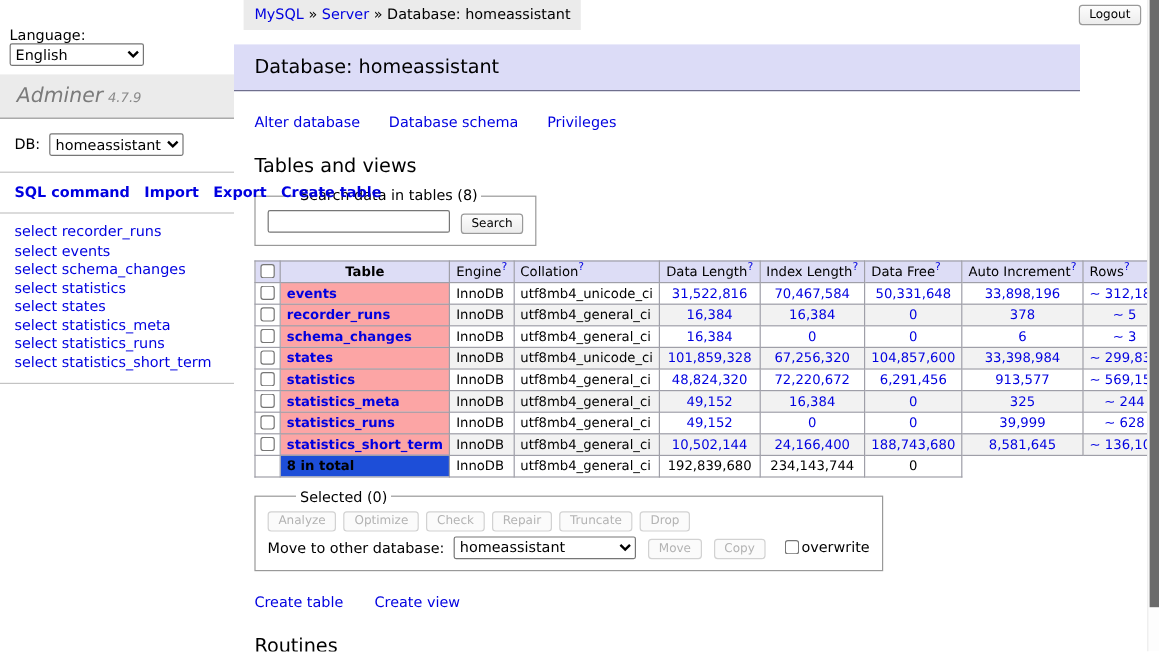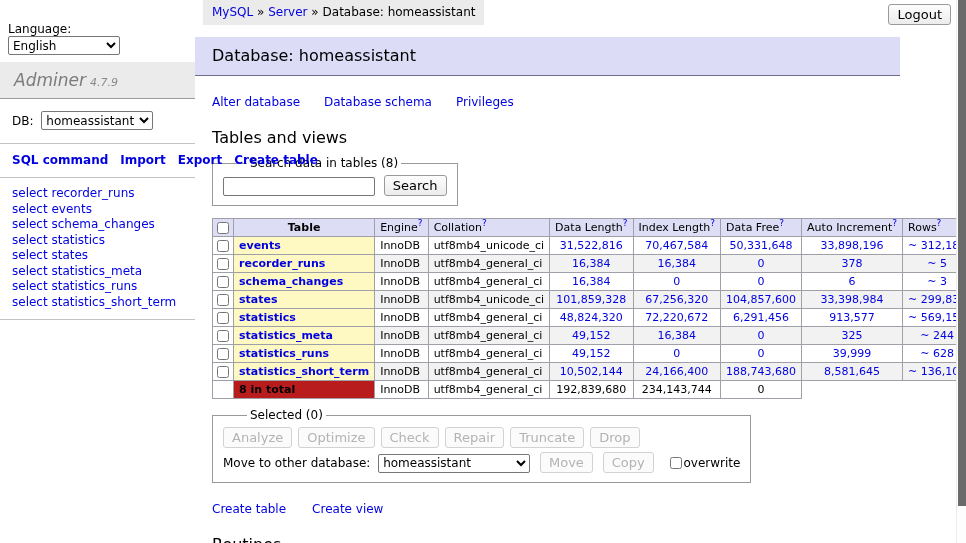--- a/index.html
+++ b/index.html
@@ -20,21 +20,21 @@
   h1.adminer .version { font-size:11px; color:#8a8a8a; margin-left:4px; }
   .db-row { padding:12px 12px 13px; border-bottom:1px solid #c3c3c3; }
   .db-row select { width:112px; margin-left:4px; }
   .side-links { padding:8px 12px 9px; border-bottom:1px solid #c3c3c3; line-height:16px; }
   .side-links a { margin-right:12px; white-space:nowrap;font-weight:bold; }
   .side-tables { padding:8px 12px 9px; border-bottom:1px solid #c3c3c3; }
   .side-tables a { display:block; line-height:15.5px; white-space:nowrap; }
 
   
   .logout-btn { position:absolute; top:4px; right:15px; }
-  button { font-family:inherit; font-size:13px; padding:2px 8px; color:#000;
+  button { font-family:inherit; font-size:10px; padding:2px 8px; color:#000;
     border:1px solid #9a9a9a; border-radius:3px; background:linear-gradient(#fdfdfd,#ececec); }
   button:disabled { color:#b3b3b3; border-color:#d2d2d2; background:#fbfbfb; }
 
   
   #content { margin-left:195px; }
   .breadcrumb { display:inline-block; background:#ebebeb; margin:0 0 0 8px; padding:5px 9px 6px; }
   .bc-sep { color:#000; }
   h2.page-title { background:#dcdcf7; border-bottom:1px solid #6f6f8d; margin:12px 66px 0 0;
     padding:9px 17px 10px; font-size:16px; font-weight:normal; }
   .inner { padding:0 66px 0 17px; }
@@ -44,29 +44,29 @@
 
   fieldset { display:inline-block; border:1px solid #999; margin:9px 0 0; padding:5px 10px 9px; }
   legend { padding:0 3px; font-size:12px;margin-left:24px; }
   .search-input { width:152px; height:19px; border:1px solid #767676; border-radius:2px; padding:1px 4px; font-family:inherit; font-size:12px; }
   .search-btn { margin-left:5px; }
 
   table.tables { border-collapse:collapse; margin-top:12px; font-size:11px; }
   .tables th, .tables td { border:1px solid #9f9fa8; padding:2px 5px; white-space:nowrap; line-height:13px; }
   .tables thead th { background:#ddddf6; font-weight:normal; text-align:left; }
   .tables thead th.col-table { font-weight:bold; text-align:center; min-width:118px; }
-  .tables tbody th { background:#fef9c3; font-weight:bold; text-align:left; }
+  .tables tbody th { background:#fca5a5; font-weight:bold; text-align:left; }
   .tables td.cb, .tables thead th.cb-h { text-align:center; padding:1px 3px; }
   .tables input[type=checkbox] { width:12px; height:12px; margin:1px; vertical-align:middle; }
   .tables td.num { text-align:center; min-width:60px; }
   tr.striped td:not(.cb) { background:#f2f2f2; }
   .tname { font-weight:bold; }
   sup { line-height:0; }
   sup a { font-size:9px; }
-  tr.total th { background:#b91c1c;margin-left:48px; }
+  tr.total th { background:#1d4ed8;margin-left:48px; }
   tr.total td { color:#000; }
 
   .sel-btn-row button { margin-right:6px; }
   .move-row { margin-top:4px; }
   .move-row select { width:152px; margin:0 6px 0 4px; }
   .move-row button { margin-right:6px; }
   .move-row label { margin-left:2px; }
   .move-row input[type=checkbox] { width:12px; height:12px; vertical-align:-2px; margin-right:2px; }
 
   .create-links { margin-top:19px; }

